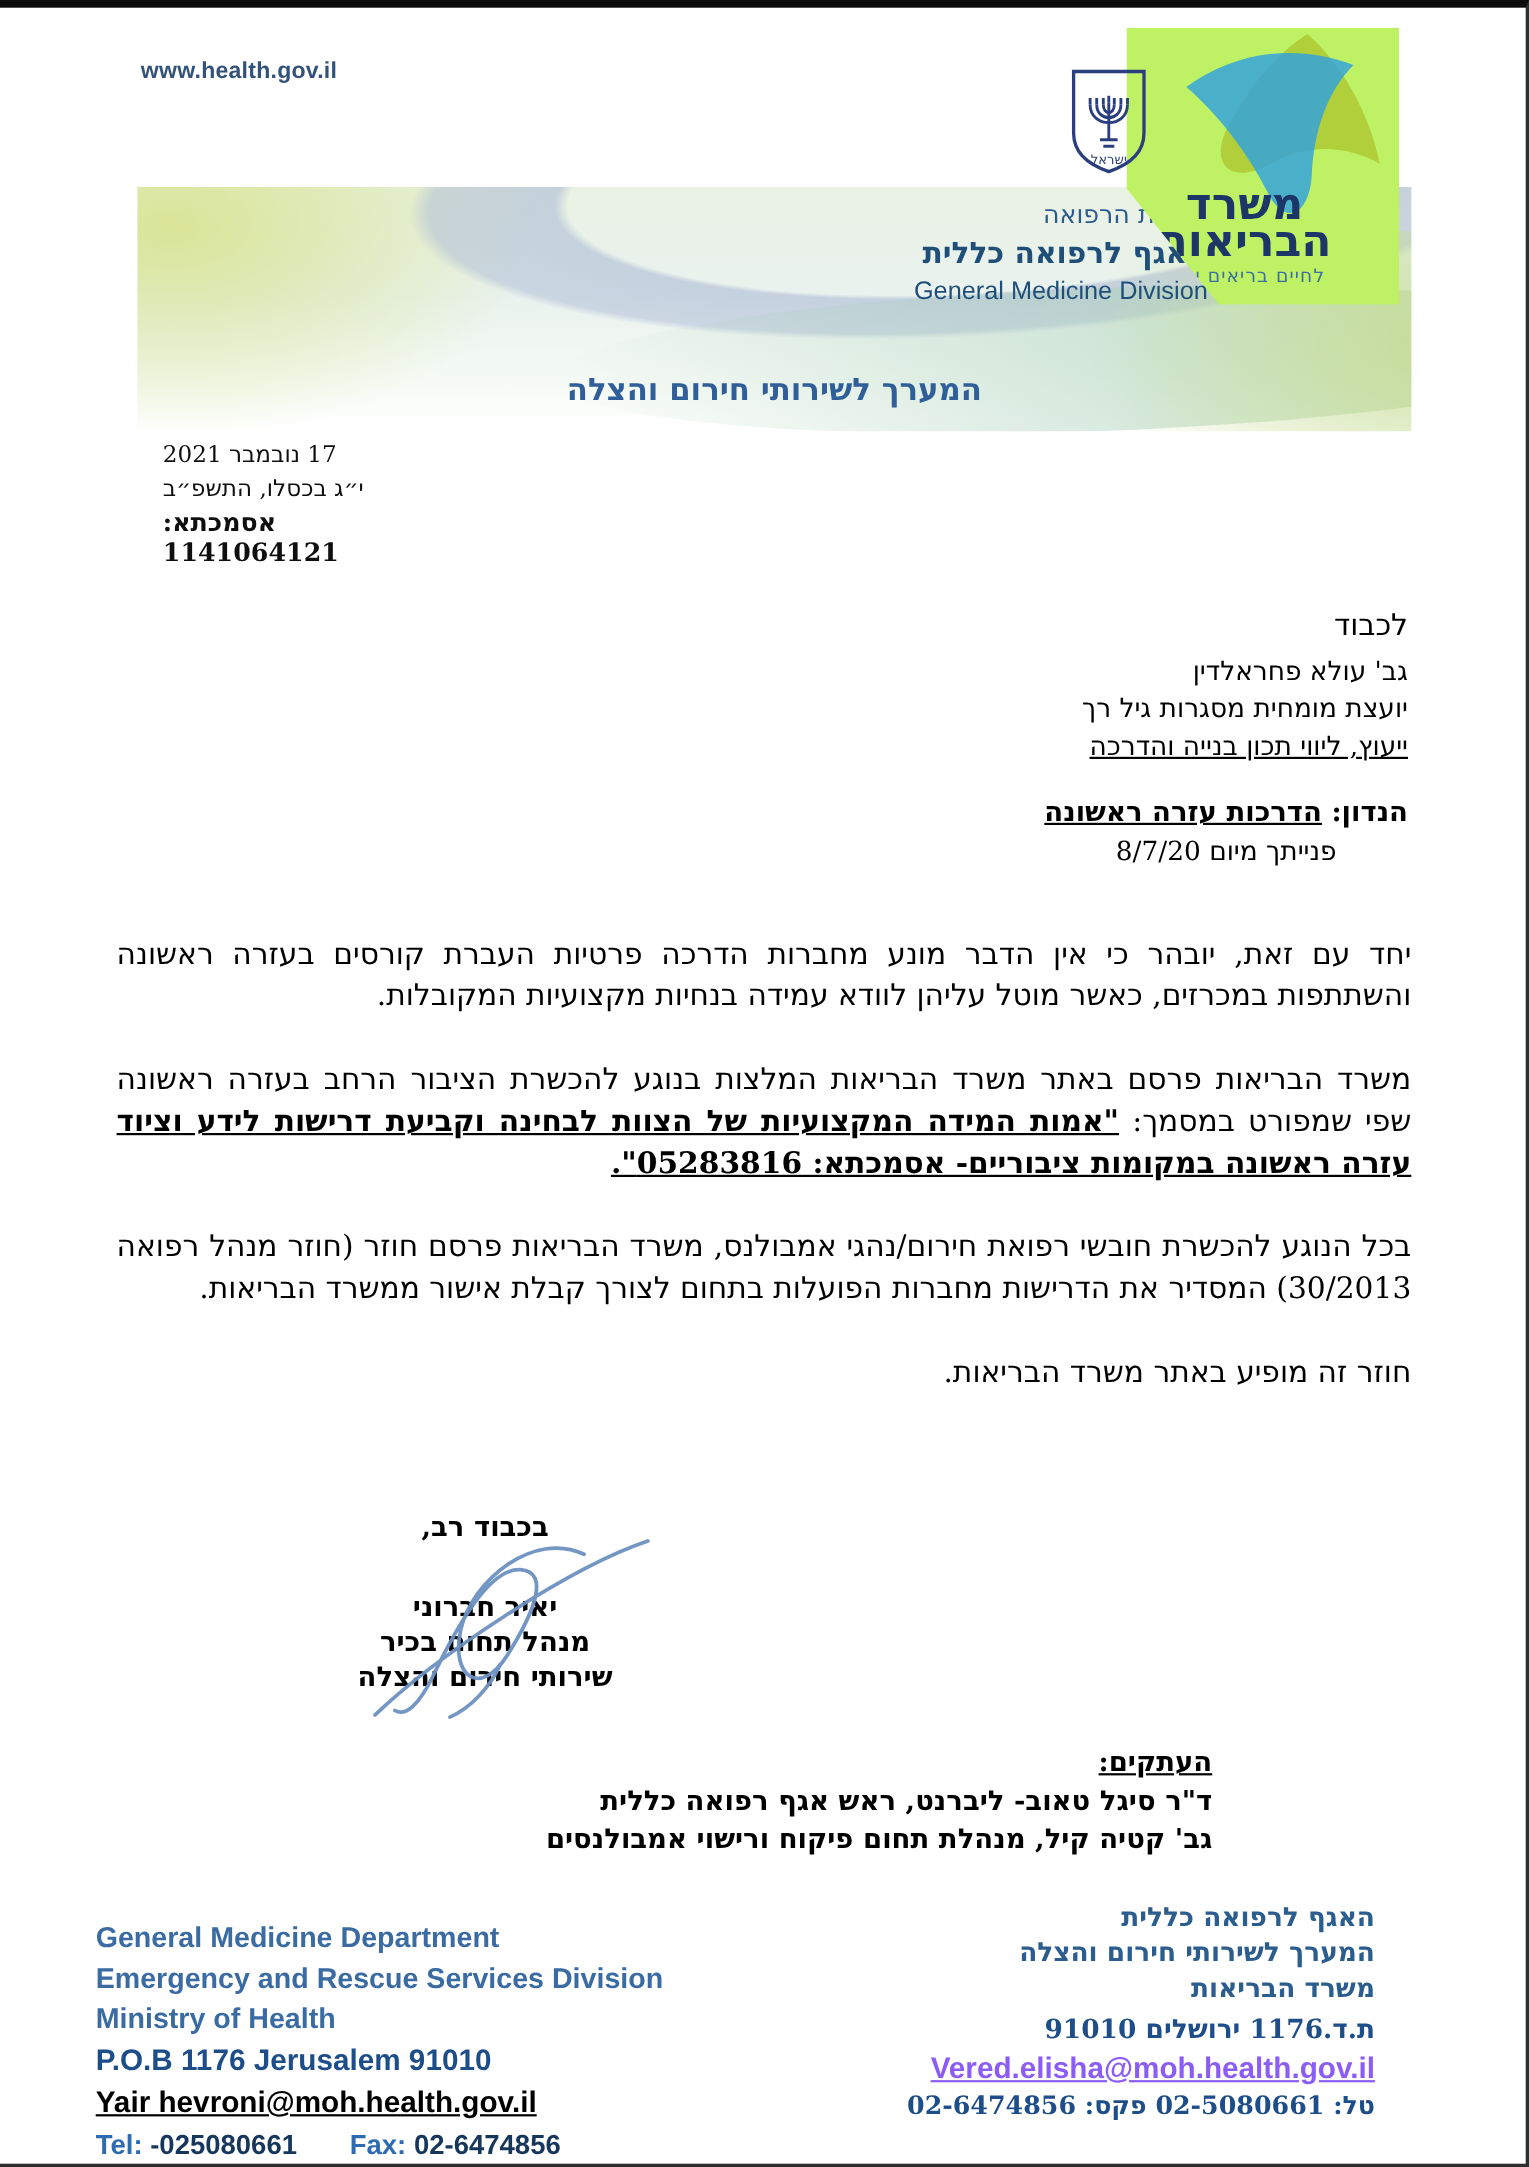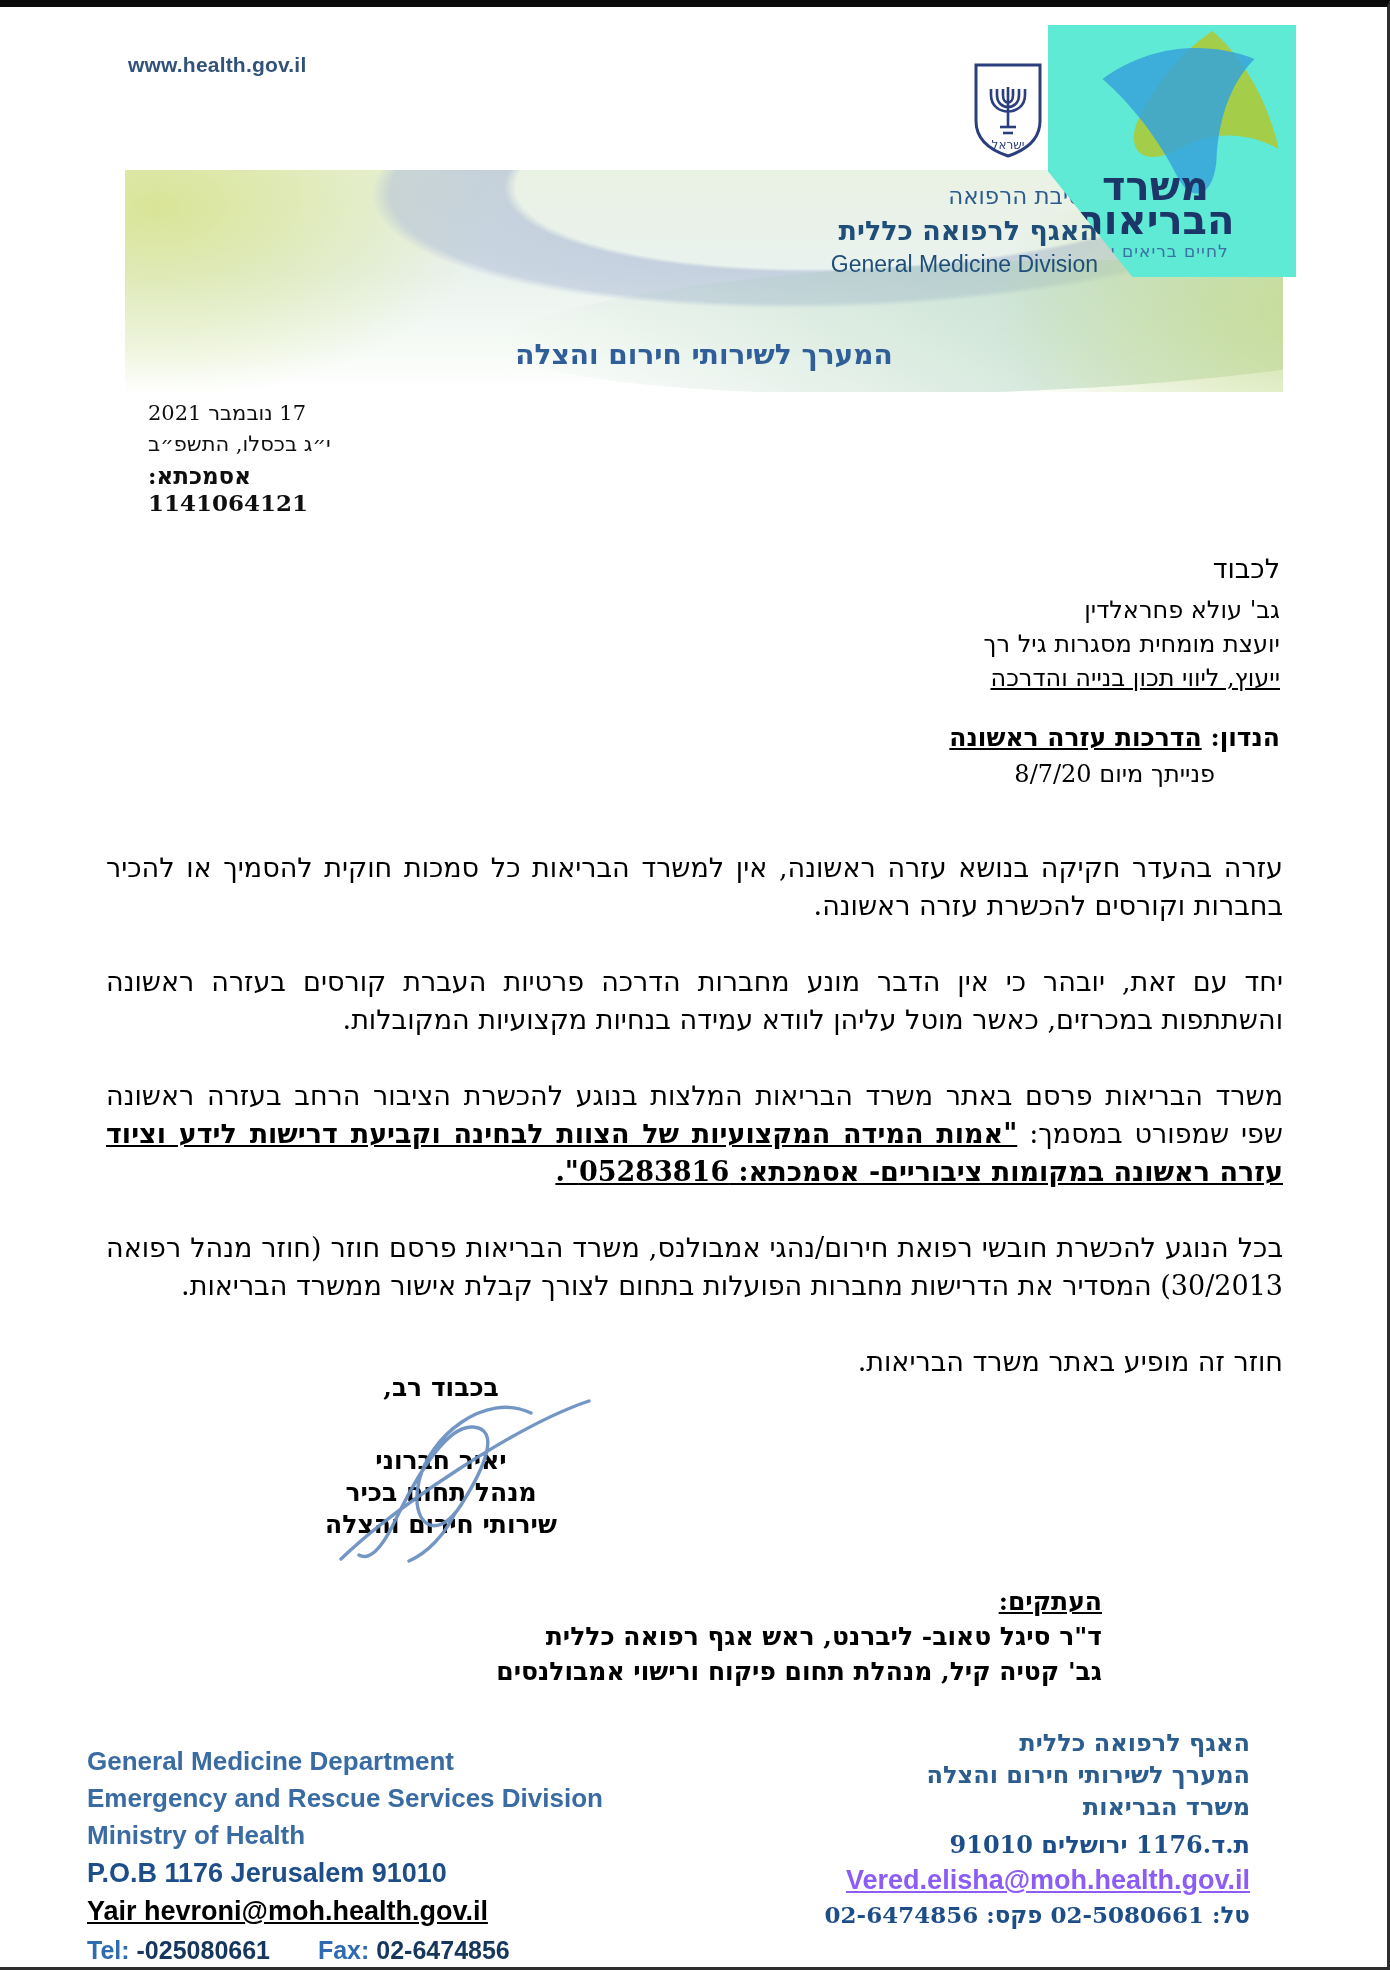--- a/index.html
+++ b/index.html
@@ -35,21 +35,21 @@
     background:radial-gradient(ellipse at 88% 32%, rgba(196,219,144,.85), rgba(196,219,144,0) 62%); }
 
   .dept { position:absolute; right:185px; top:10px; text-align:right; direction:rtl; }
   .dept-l1 { font-size:23px; color:#2c5c8e; line-height:32px; }
   .dept-l2 { font-size:27px; color:#1f4e79; font-weight:bold; line-height:37px; }
   .dept-l3 { font-size:23px; color:#1f4e79; line-height:31px; font-family:"Liberation Sans","DejaVu Sans",sans-serif; }
   .banner-title { position:absolute; left:0; right:0; top:168px; text-align:center;
     font-size:28px; font-weight:bold; color:#305e99; }
 
   
-  .logo-box { position:absolute; left:1048px; top:18px; width:248px; height:252px; background:#5eead4;
+  .logo-box { position:absolute; left:1024px; top:18px; width:248px; height:252px; background:#bef264;
     clip-path:polygon(0 0, 100% 0, 100% 100%, 34% 100%, 0 58%); z-index:3; }
   .logo-star { position:absolute; left:32px; top:6px; width:205px; height:180px; }
   .ministry-name { position:absolute; left:0; top:144px; width:215px; text-align:center;
     font-size:40px; line-height:34px; font-weight:bold; color:#1c3668; direction:rtl; }
   .ministry-tagline { position:absolute; left:0; top:216px; width:215px; text-align:center;
     font-size:17px; color:#3e6fa3; letter-spacing:1px; direction:rtl; }
   .emblem { position:absolute; left:969px; top:54px; width:78px; height:100px; z-index:4; }
 
   
   .meta { position:absolute; left:148px; top:391px; width:222px; direction:rtl; text-align:left; color:#0f0f0f; }
@@ -170,21 +170,20 @@
   </div>
 
   <div class="subject he">
     <div class="subj-l1">
       <span>הנדון: </span><span class="subj-underline">הדרכות עזרה ראשונה</span>
     </div>
     <div class="subj-l2">פנייתך מיום 8/7/20</div>
   </div>
 
   <div class="letter-body he">
-    <p>עזרה בהעדר חקיקה בנושא עזרה ראשונה, אין למשרד הבריאות כל סמכות חוקית להסמיך או להכיר בחברות וקורסים להכשרת עזרה ראשונה.</p>
     <p>יחד עם זאת, יובהר כי אין הדבר מונע מחברות הדרכה פרטיות העברת קורסים בעזרה ראשונה והשתתפות במכרזים, כאשר מוטל עליהן לוודא עמידה בנחיות מקצועיות המקובלות.</p>
     <p><span>משרד הבריאות פרסם באתר משרד הבריאות המלצות בנוגע להכשרת הציבור הרחב בעזרה ראשונה שפי שמפורט במסמך: </span><span class="bq">"אמות המידה המקצועיות של הצוות לבחינה וקביעת דרישות לידע וציוד עזרה ראשונה במקומות ציבוריים- אסמכתא: 05283816".</span></p>
     <p>בכל הנוגע להכשרת חובשי רפואת חירום/נהגי אמבולנס, משרד הבריאות פרסם חוזר (חוזר מנהל רפואה 30/2013) המסדיר את הדרישות מחברות הפועלות בתחום לצורך קבלת אישור ממשרד הבריאות.</p>
     <p>חוזר זה מופיע באתר משרד הבריאות.</p>
   </div>
 
   <svg class="sig" viewBox="0 0 266 188">
     <g fill="none" stroke="#6c91c2" stroke-width="3.4" stroke-linecap="round" opacity="0.95">
       <path d="M8,174 C62,122 184,40 256,16"></path>
       <path d="M198,28 C152,6 96,52 86,96 C76,140 104,158 128,120 C152,82 168,44 140,42 C112,40 82,94 60,140 C48,164 36,176 26,170"></path>

